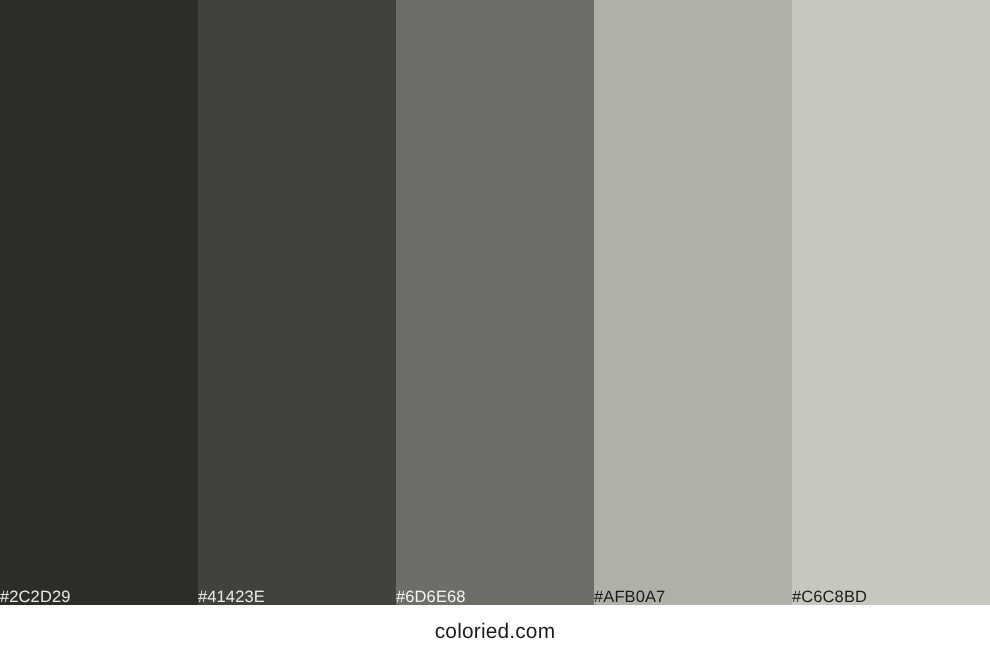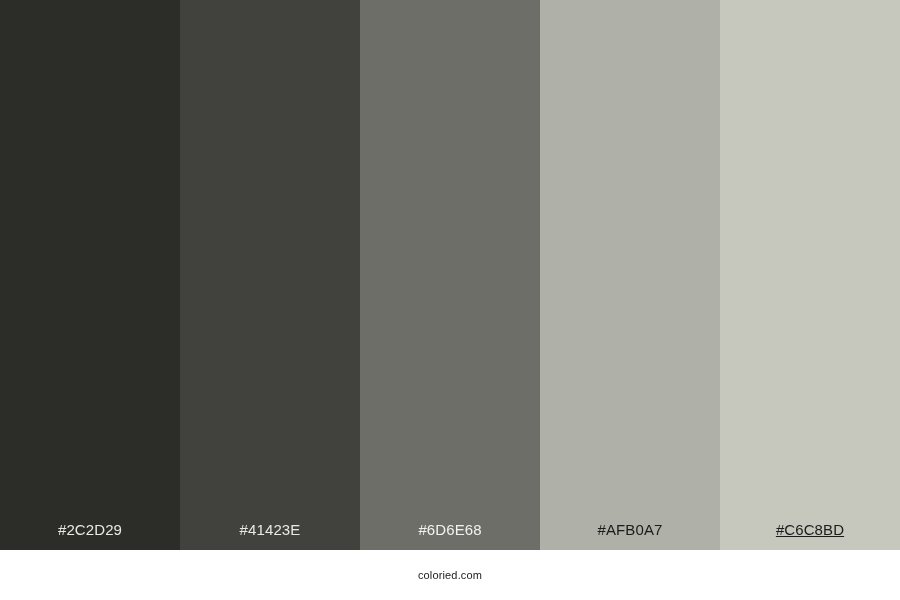--- a/index.html
+++ b/index.html
@@ -32,38 +32,36 @@
     height: 100%;
     position: relative;
     display: flex;
     align-items: flex-end;
     justify-content: center;
     box-sizing: border-box;
   }
   .swatch-label {
     display: block;
     width: 100%;
-    text-align: center;
     font-size: 15px;
     line-height: 1;
     letter-spacing: 0.1px;
-    padding-bottom: 13px;
     font-family: "Liberation Sans", sans-serif;
     white-space: nowrap;
   }
   .footer {
     flex: 1 1 auto;
     width: 100%;
     background: #ffffff;
     display: flex;
     align-items: center;
     justify-content: center;
   }
   .footer-brand {
-    font-size: 11px;
+    font-size: 19px;
     color: #1b1b1b;
     letter-spacing: 0.15px;
     font-family: "Liberation Sans", sans-serif;
   }
 </style>
 </head>
 <body style="background-color: rgb(255, 255, 255);">
 
 <div class="palette-page">
 
@@ -82,21 +80,21 @@
       <span class="swatch-label" style="color: rgb(242, 242, 240);">#6D6E68</span>
     </div>
 
 
 
     <div class="swatch" style="background-color: rgb(175, 176, 167);">
       <span class="swatch-label" style="color: rgb(27, 27, 27);">#AFB0A7</span>
     </div>
 
     <div class="swatch" style="background-color: rgb(198, 200, 189);">
-      <span class="swatch-label" style="color: rgb(27, 27, 27); text-decoration: underline;">#C6C8BD</span>
+      <span class="swatch-label" style="color: rgb(27, 27, 27);">#C6C8BD</span>
     </div>
 
   </div>
 
   <div class="footer">
     <span class="footer-brand">coloried.com</span>
   </div>
 
 </div>
 

